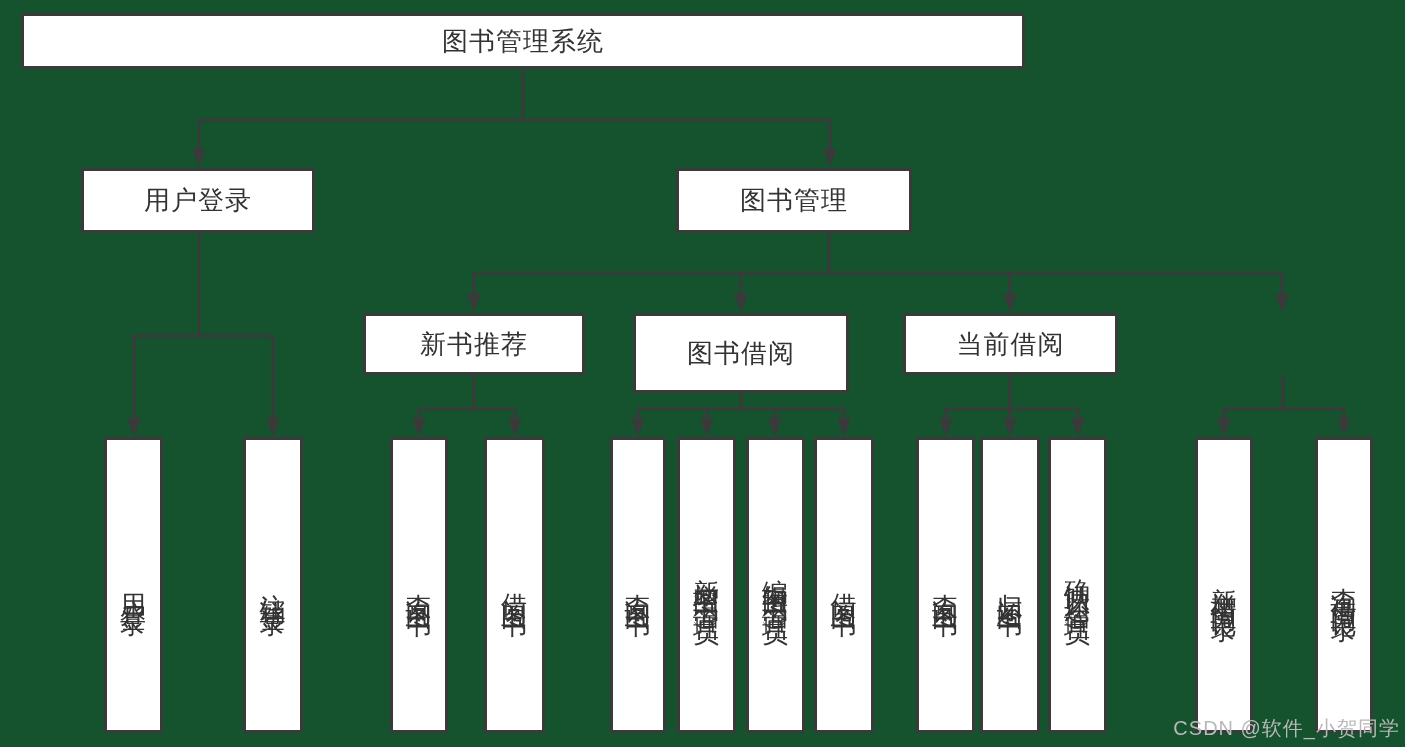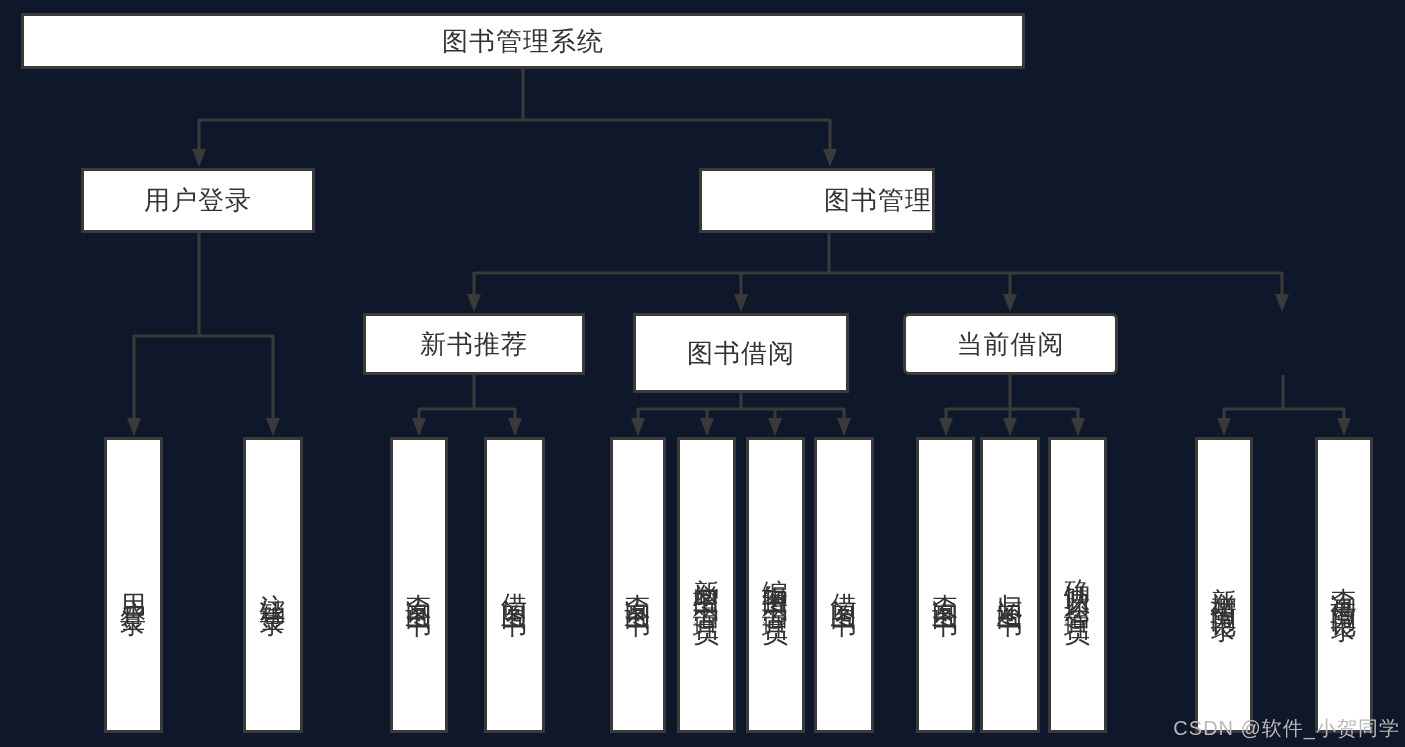--- a/index.html
+++ b/index.html
@@ -1,32 +1,32 @@
 <!DOCTYPE html>
 <html><head>
 <meta charset="utf-8">
 <style>
   html,body{margin:0;padding:0;background:#ffffff;}
   body{font-family:"Liberation Sans","DejaVu Sans",sans-serif;}
-  #stage{position:relative;width:1405px;height:747px;background:#0f172a;overflow:hidden;}
+  #stage{position:relative;width:1405px;height:747px;background:#14532d;overflow:hidden;}
   #wires{position:absolute;left:0;top:0;width:1405px;height:747px;}
   .hbox,.vbox{
     position:absolute;box-sizing:border-box;border:3px solid #3a3a3a;background:#ffffff;
     display:flex;align-items:center;justify-content:center;color:#333333;
   }
   .hbox{font-size:26px;letter-spacing:1px;}
   .vbox{top:437px;height:296px;font-size:26px;}
   .vtext{writing-mode:vertical-rl;text-orientation:mixed;line-height:1;letter-spacing:6px;}
   
   .n-root{left:21px;top:13px;width:1004px;height:56px;}
   .n-user-login{left:81px;top:168px;width:234px;height:65px;}
-  .n-book-mgmt{left:699px;top:168px;width:236px;height:65px;justify-content:flex-end;}
+  .n-book-mgmt{left:676px;top:168px;width:236px;height:65px;}
   .n-new-book{left:363px;top:313px;width:222px;height:62px;}
   .n-borrow{left:633px;top:313px;width:216px;height:80px;}
-  .n-current{left:903px;top:313px;width:215px;height:62px;border-radius:6px;}
+  .n-current{left:903px;top:313px;width:215px;height:62px;}
   .n-records{left:1173px;top:313px;width:220px;height:62px;}
   
   .lf1{left:104px;width:59px;}  .lf2{left:243px;width:60px;}
   .lf3{left:390px;width:58px;}  .lf4{left:484px;width:61px;}
   .lf5{left:610px;width:56px;}  .lf6{left:677px;width:59px;}
   .lf7{left:746px;width:59px;}  .lf8{left:814px;width:60px;}
   .lf9{left:916px;width:59px;}  .lf10{left:980px;width:60px;}
   .lf11{left:1048px;width:59px;} .lf12{left:1195px;width:58px;}
   .lf13{left:1315px;width:58px;}
   .watermark{

